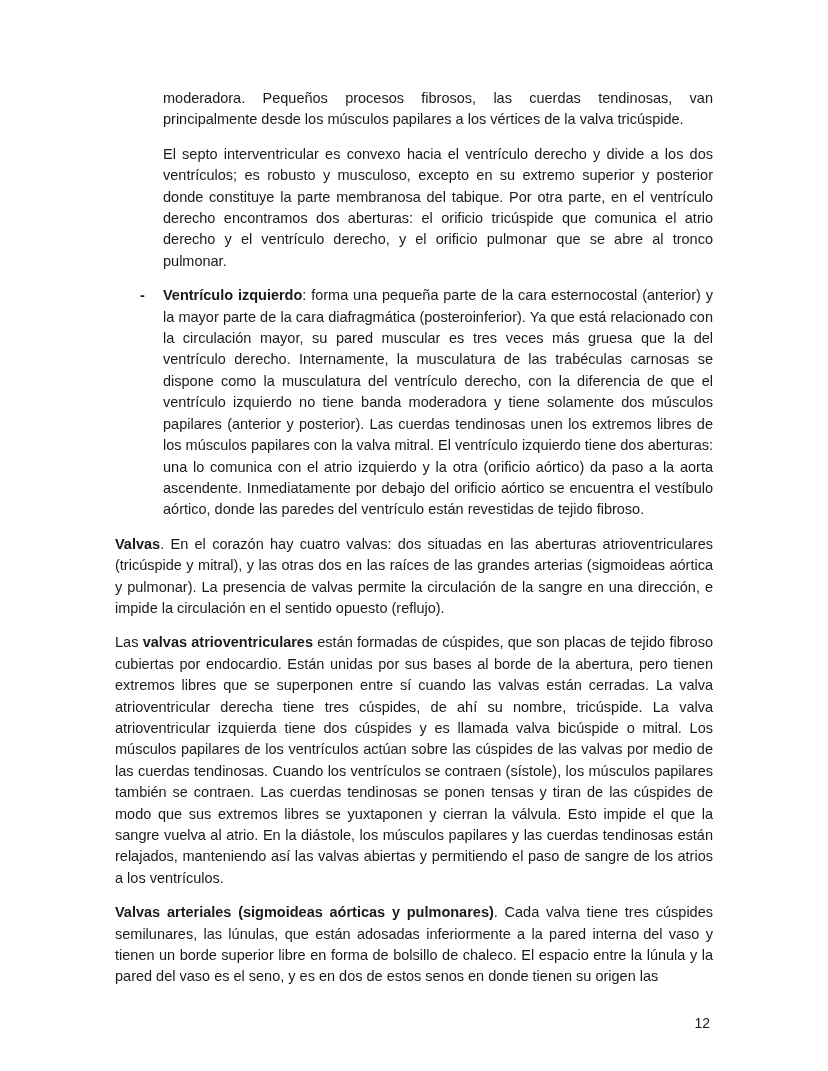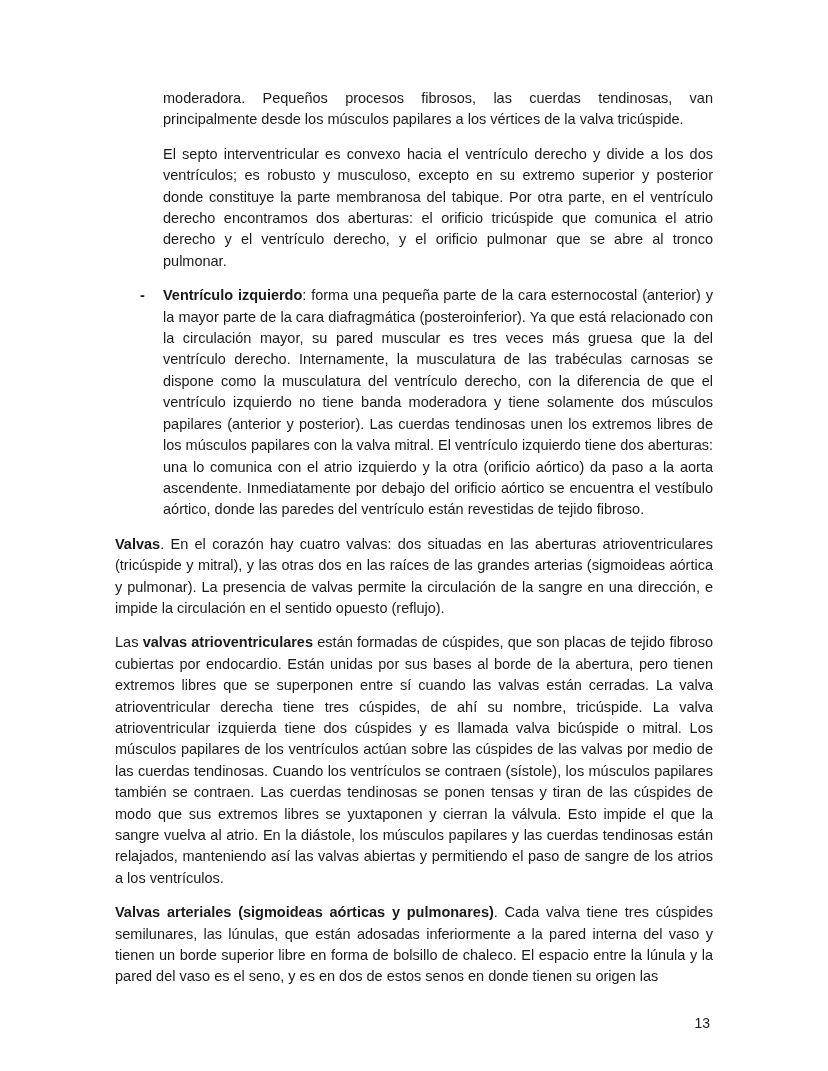--- a/index.html
+++ b/index.html
@@ -70,15 +70,15 @@
     </div>
 
   </div>
 
   <p class="para"><strong>Valvas</strong><span>. En el corazón hay cuatro valvas: dos situadas en las aberturas atrioventriculares (tricúspide y mitral), y las otras dos en las raíces de las grandes arterias (sigmoideas aórtica y pulmonar). La presencia de valvas permite la circulación de la sangre en una dirección, e impide la circulación en el sentido opuesto (reflujo).</span></p>
 
   <p class="para"><span>Las </span><strong>valvas atrioventriculares</strong><span> están formadas de cúspides, que son placas de tejido fibroso cubiertas por endocardio. Están unidas por sus bases al borde de la abertura, pero tienen extremos libres que se superponen entre sí cuando las valvas están cerradas. La valva atrioventricular derecha tiene tres cúspides, de ahí su nombre, tricúspide. La valva atrioventricular izquierda tiene dos cúspides y es llamada valva bicúspide o mitral. Los músculos papilares de los ventrículos actúan sobre las cúspides de las valvas por medio de las cuerdas tendinosas. Cuando los ventrículos se contraen (sístole), los músculos papilares también se contraen. Las cuerdas tendinosas se ponen tensas y tiran de las cúspides de modo que sus extremos libres se yuxtaponen y cierran la válvula. Esto impide el que la sangre vuelva al atrio. En la diástole, los músculos papilares y las cuerdas tendinosas están relajados, manteniendo así las valvas abiertas y permitiendo el paso de sangre de los atrios a los ventrículos.</span></p>
 
   <p class="para"><strong>Valvas arteriales (sigmoideas aórticas y pulmonares)</strong><span>. Cada valva tiene tres cúspides semilunares, las lúnulas, que están adosadas inferiormente a la pared interna del vaso y tienen un borde superior libre en forma de bolsillo de chaleco. El espacio entre la lúnula y la pared del vaso es el seno, y es en dos de estos senos en donde tienen su origen las</span></p>
 
-  <div class="page-number">13</div>
+  <div class="page-number">12</div>
 
 </div>
 
 </body></html>

